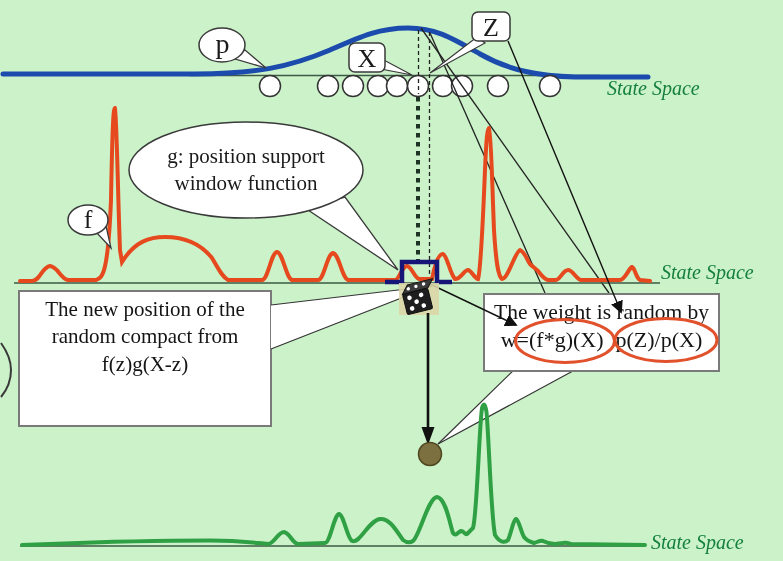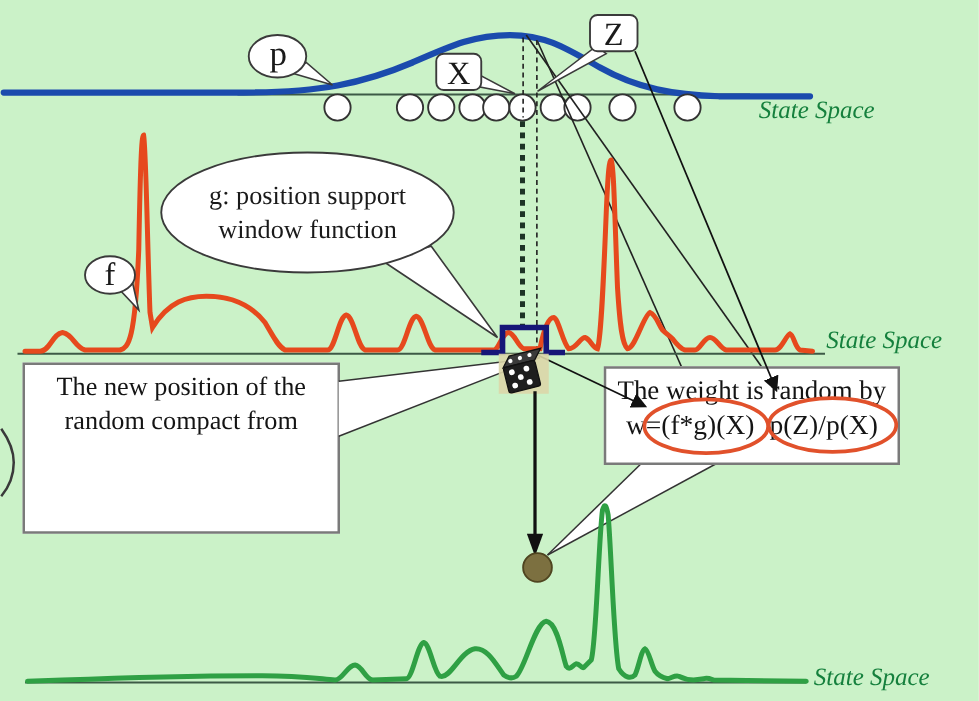--- a/index.html
+++ b/index.html
@@ -122,20 +122,21 @@
              C 519 520 521 532 524 537 C 527 541 530 542 534 543
              C 538 542 540 540 543 541 C 547 543 550 544 555 544
              L 563 543 C 566 542 568 543 571 544 L 645 545" fill="none" stroke="#2fa044" stroke-width="4" stroke-linecap="round"></path>
 
     <path d="M 1 343 Q 11 357 11 370 Q 11 385 1 397" fill="none" stroke="#3a3a3a" stroke-width="2"></path>
   </svg>
 
   <div id="pos-box" class="white-box">
     <div>The new position of the</div>
     <div>random compact from</div>
+    <div>f(z)g(X-z)</div>
   </div>
 
   <div id="weight-box" class="white-box">
     <div class="w-line1">The weight is random by</div>
     <div class="w-line2"><span>w=</span><span>(f*g)(X)</span><span class="gap"></span><span>p(Z)/p(X)</span></div>
   </div>
 
   <svg class="z3" width="783" height="561" viewBox="0 0 783 561">
     <defs>
       <marker id="ah" viewBox="0 0 10 10" refX="8.5" refY="5" markerWidth="9" markerHeight="9" orient="auto-start-reverse">

